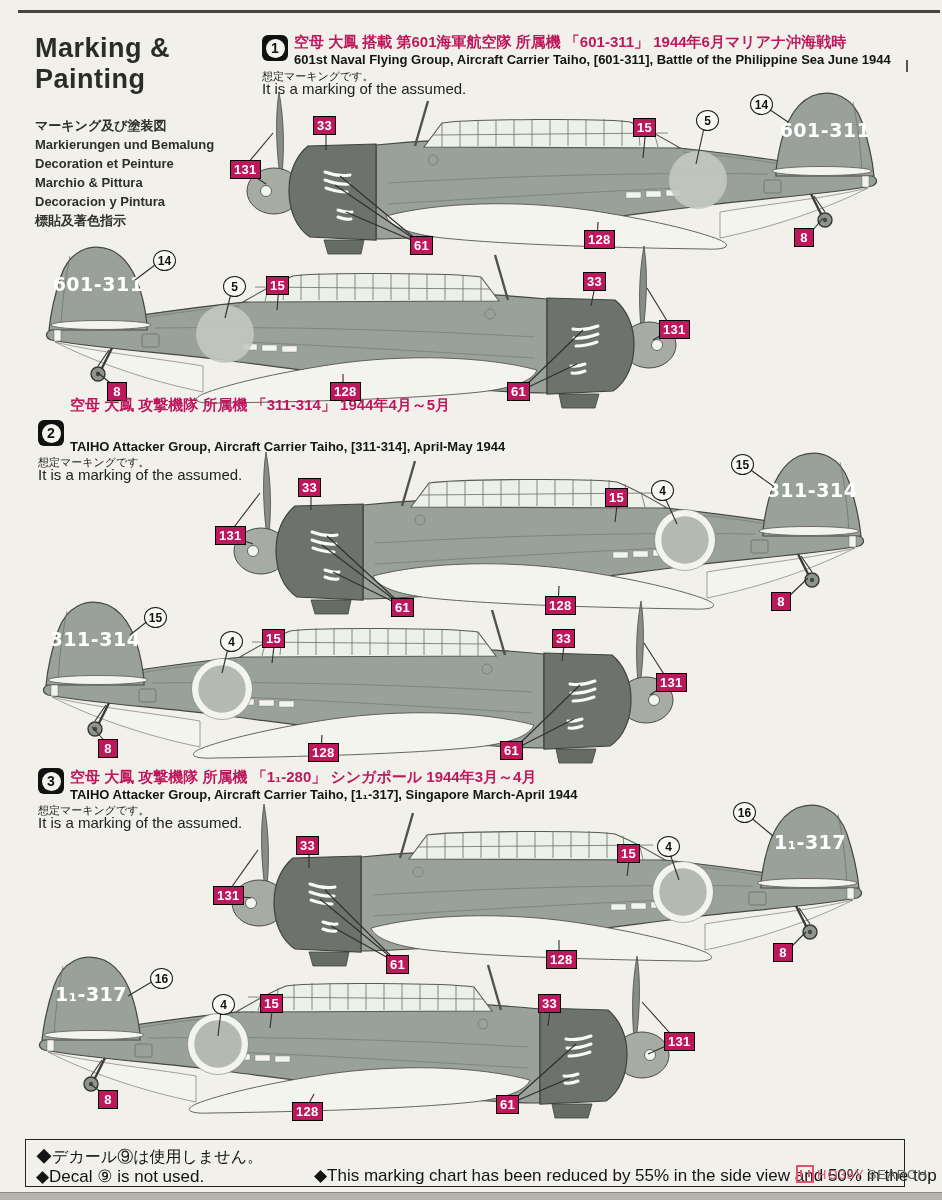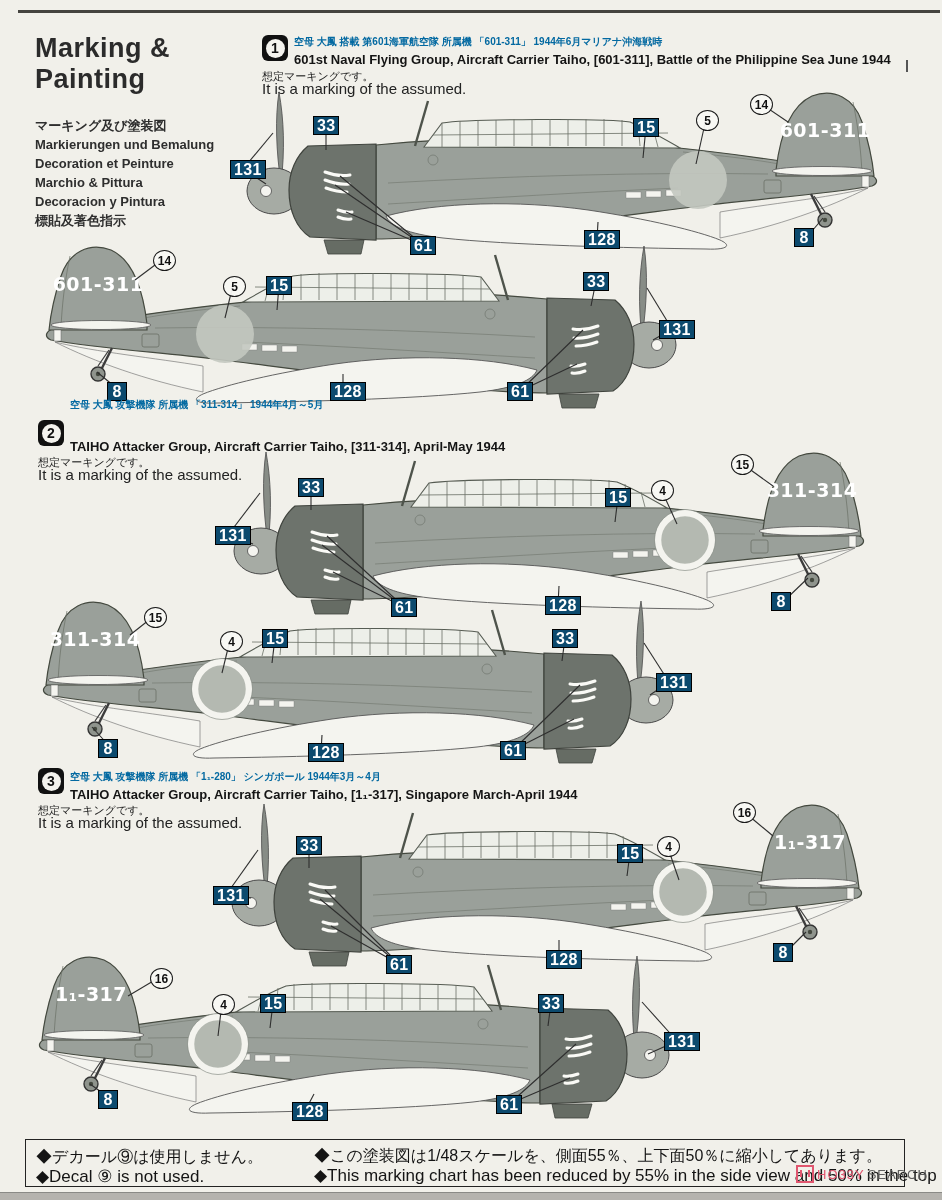--- a/index.html
+++ b/index.html
@@ -8,30 +8,30 @@
   .abs{position:absolute}
   
   .main-title{font-weight:800;font-size:27px;letter-spacing:.5px;color:#2b2b2b}
   .subtitle{font-weight:600;font-size:13px;line-height:19px;color:#2e2e2e}
   
   .badge{width:26px;height:26px;background:#111;border-radius:6px;
          display:flex;align-items:center;justify-content:center}
   .badge-circle{width:19px;height:19px;background:#f4f3ee;border-radius:50%;
          display:flex;align-items:center;justify-content:center;
          font-weight:800;font-size:14px;color:#111}
-  .sec-title-ja{font-weight:700;font-size:10px;line-height:18px;color:#0369a1;white-space:nowrap}
+  .sec-title-ja{font-weight:700;font-size:15px;line-height:18px;color:#be185d;white-space:nowrap}
   .sec-title-en{font-weight:700;font-size:13px;line-height:16px;color:#141414;white-space:nowrap}
   .sec-note-ja{font-size:11px;line-height:13px;color:#222;white-space:nowrap}
   .sec-note-en{font-size:15px;line-height:12px;color:#222;white-space:nowrap}
   
   .view{pointer-events:none}
   .view svg.plane{position:absolute;left:0;top:0}
   .view svg.leaders{position:absolute;left:0;top:0;width:100%;height:100%}
-  .co-box{position:absolute;background:#0c4a6e;color:#fff;border:1px solid #000;
-          font-weight:700;font-size:16px;line-height:15px;padding:1px 3px;
+  .co-box{position:absolute;background:#be185d;color:#fff;border:1px solid #000;
+          font-weight:700;font-size:13px;line-height:15px;padding:1px 3px;
           min-width:12px;text-align:center;letter-spacing:.3px}
   .co-circ{position:absolute;width:21px;height:19px;border:1.5px solid #1a1a1a;border-radius:50%;
           background:rgba(248,248,244,.95);color:#101010;font-weight:700;font-size:12px;
           display:flex;align-items:center;justify-content:center}
   
   .footer-box{border:1.6px solid #232323}
   .foot-ja{font-size:16px;color:#141414;white-space:nowrap}
   .foot-en{font-size:17px;color:#141414;white-space:nowrap}
   
   .wm{display:flex;align-items:center;gap:3px}
@@ -588,21 +588,20 @@
         <div class="co-box" style="left:70px;top:138px">8</div>
         <div class="co-box" style="left:264px;top:150px">128</div>
         <div class="co-box" style="left:468px;top:143px">61</div>
       </div>
     </div>
   </div>
 
 <div class="abs footer-box" style="left:25px;top:1139px;width:878px;height:46px">
   <div class="abs foot-ja" style="left:10px;top:7px">◆デカール⑨は使用しません。</div>
   <div class="abs foot-en" style="left:10px;top:26px">◆Decal ⑨ is not used.</div>
-  <div class="abs foot-ja" style="left:288px;top:6px">◆この塗装図は1/48スケールを、側面55％、上下面50％に縮小してあります。</div>
   <div class="abs foot-en" style="left:288px;top:25px">◆This marking chart has been reduced by 55% in the side view and 50% in the top and bottom views from 1/48 scale.</div>
 </div>
 
 <div class="abs wm" style="left:796px;top:1165px">
   <span class="wm-icon"></span>
   <span class="wm-text wm-pink">HO33Y</span>
   <span class="wm-text wm-gray">SEARCH</span>
 </div>
 
 </body></html>

